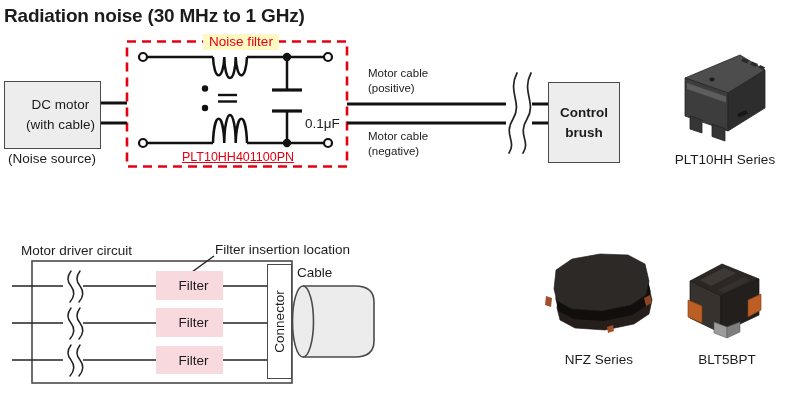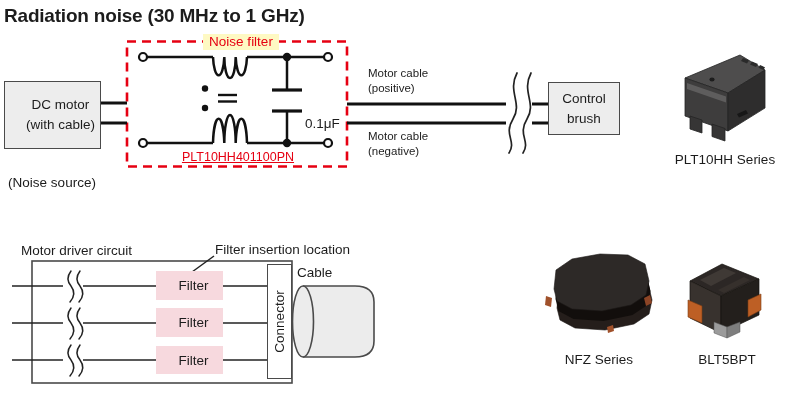--- a/index.html
+++ b/index.html
@@ -168,36 +168,36 @@
       <polygon points="727,327 740,322 740,332 727,338" fill="#7e7e7e" stroke="#555" stroke-width="0.5"></polygon>
     </g>
   </svg>
 
   <div class="t title">Radiation noise (30 MHz to 1 GHz)</div>
 
   <div class="graybox" style="left:4px;top:81px;width:97px;height:68px;padding-left:16px;">
     <div>DC motor</div>
     <div>(with cable)</div>
   </div>
-  <div class="t lbl center" style="left:0px;top:151px;width:104px;margin-top:24px;">(Noise source)</div>
+  <div class="t lbl center" style="left:0px;top:151px;width:104px;">(Noise source)</div>
 
   <div class="t nf-label red center" style="left:203px;top:34px;width:70px;">Noise filter</div>
   <div class="t pn-label red center" style="left:180px;top:150px;width:116px;">PLT10HH401100PN</div>
   <div class="t lbl" style="left:305px;top:116px;">0.1μF</div>
 
   <div class="t small" style="left:368px;top:66px;width:80px;">
     <div>Motor cable</div>
     <div>(positive)</div>
   </div>
   <div class="t small" style="left:368px;top:129px;width:80px;">
     <div>Motor cable</div>
     <div>(negative)</div>
   </div>
 
-  <div class="graybox" style="left:548px;top:82px;width:72px;height:53px;">
+  <div class="graybox" style="left:548px;top:82px;width:72px;height:81px;font-weight:bold;">
     <div>Control</div>
     <div>brush</div>
   </div>
 
   <div class="t lbl center" style="left:660px;top:152px;width:130px;">PLT10HH Series</div>
 
   <div class="t lbl" style="left:9px;top:243px;margin-left:12px;">Motor driver circuit</div>
   <div class="t lbl" style="left:215px;top:242px;">Filter insertion location</div>
 
   <div class="pinkbox" style="left:156px;top:271px;width:67px;height:29px;">

